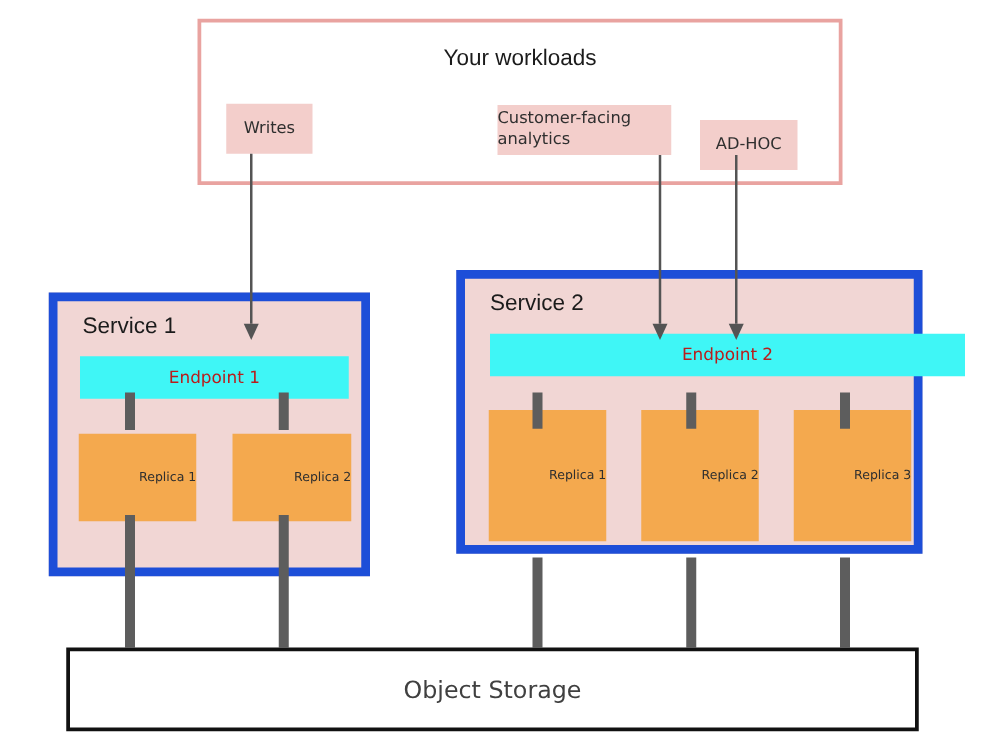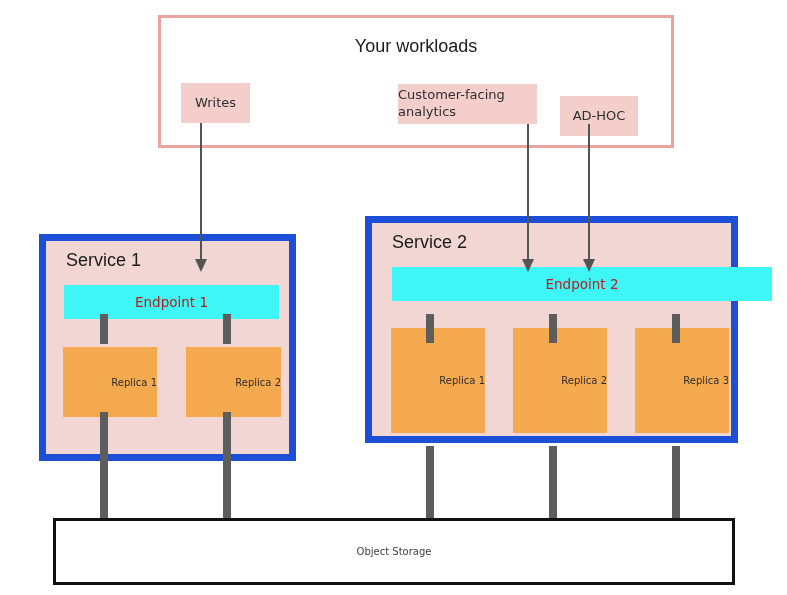--- a/index.html
+++ b/index.html
@@ -66,21 +66,21 @@
   .c-s2-e-r3 { left:672px; top:314px; height:29px; }
   .c-s2-r1-st{ left:426px; top:446px; height:75px; }
   .c-s2-r2-st{ left:549px; top:446px; height:75px; }
   .c-s2-r3-st{ left:672px; top:446px; height:75px; }
 
   
   .storage {
     position:absolute; left:53px; top:518px; width:682px; height:67px;
     border:3px solid #111111; background:#ffffff; box-sizing:border-box;
     display:flex; align-items:center; justify-content:center;
-    font-size:10px; color:#404040;
+    font-size:19px; color:#404040;
   }
 
   
   .arrow { position:absolute; width:12px; display:flex; flex-direction:column; align-items:center; }
   .arrow-line { width:2px; background:#545454; }
   .arrow-head {
     width:0; height:0;
     border-left:6px solid transparent; border-right:6px solid transparent;
     border-top:13px solid #545454;
   }

